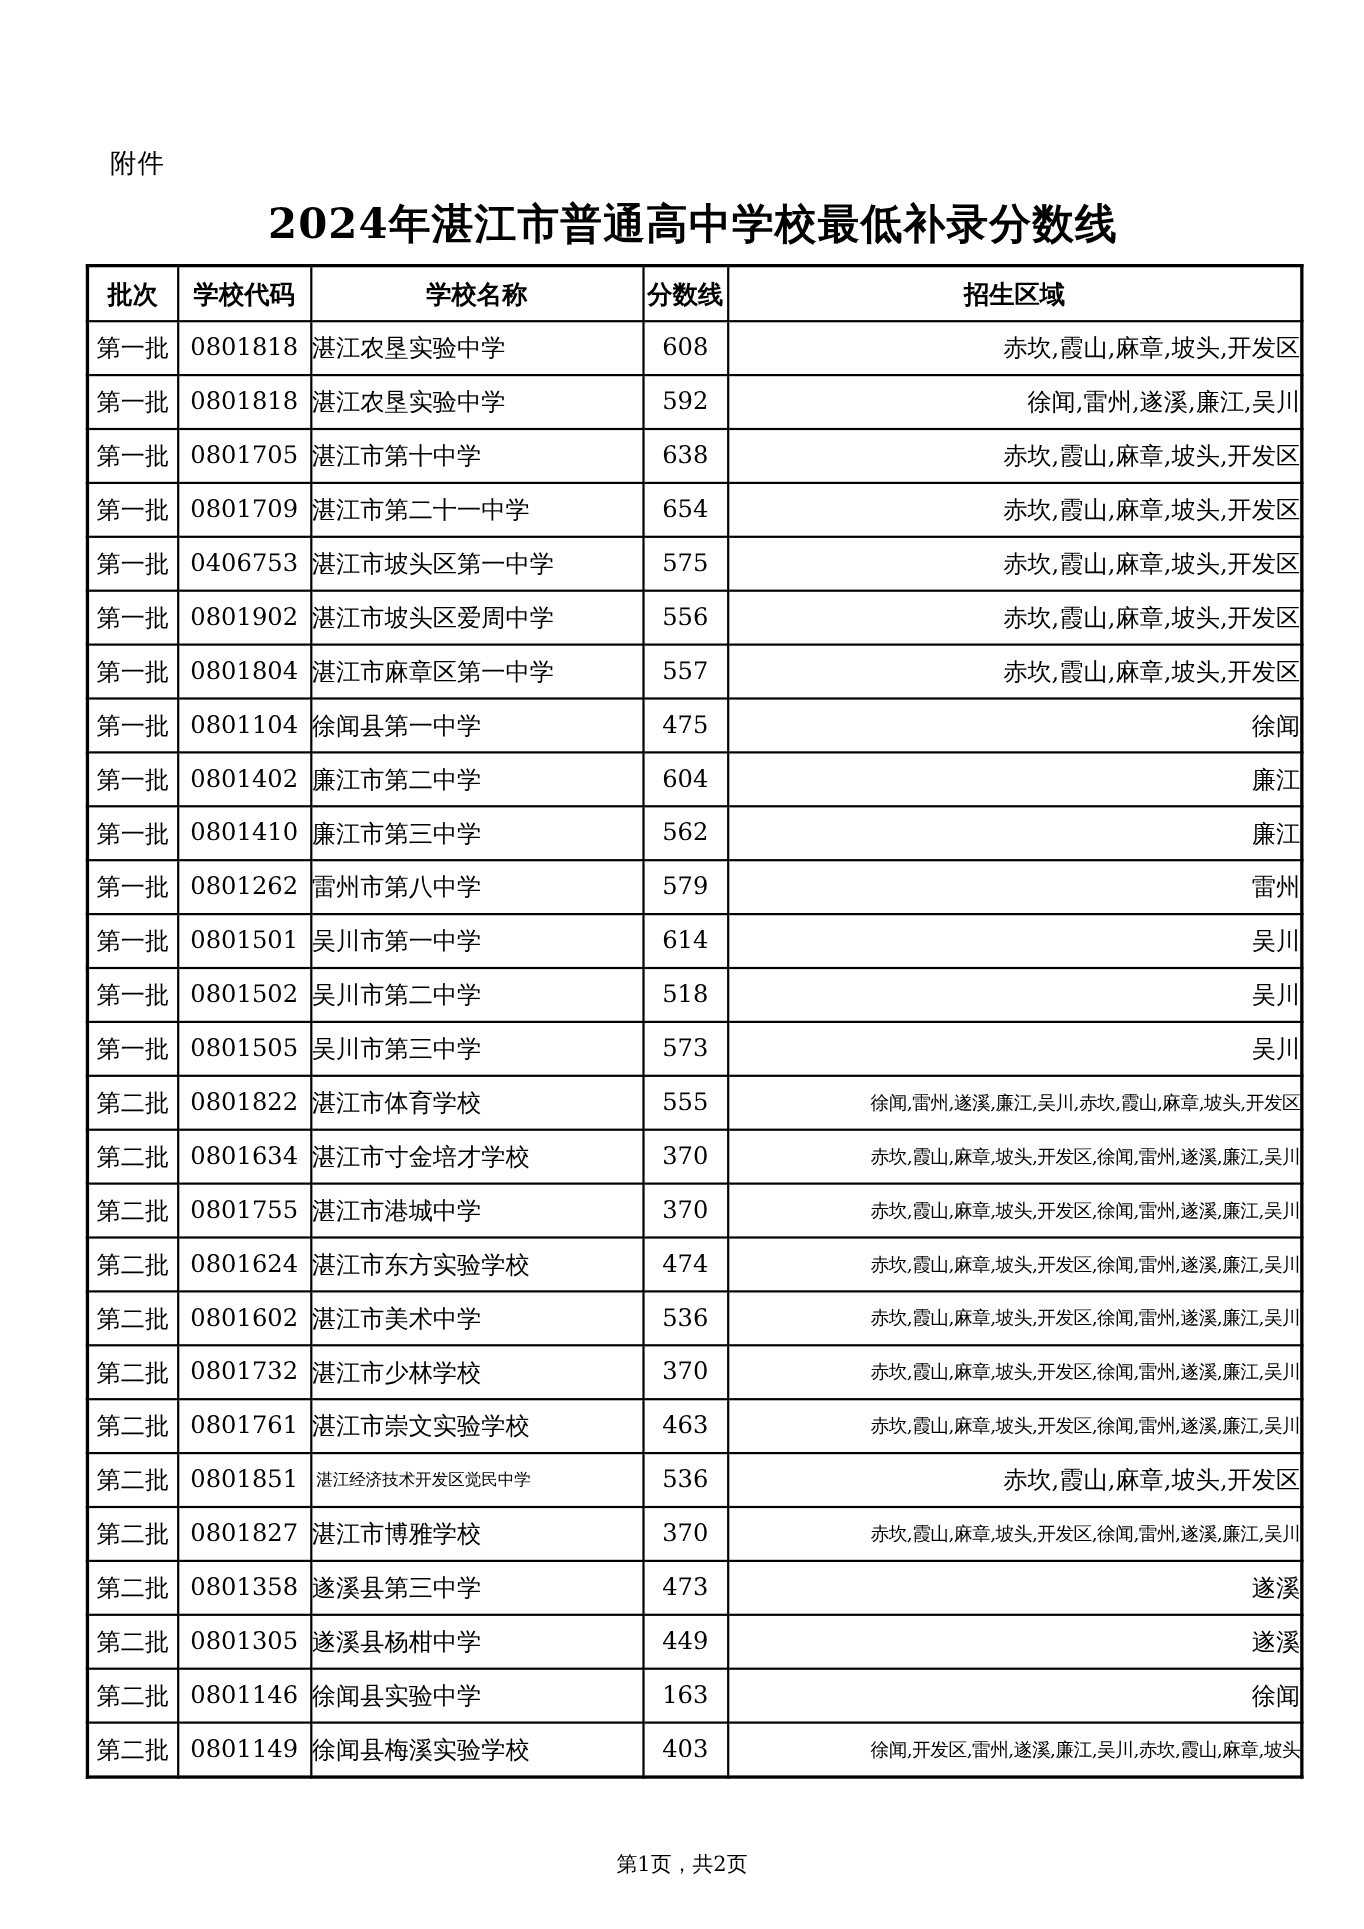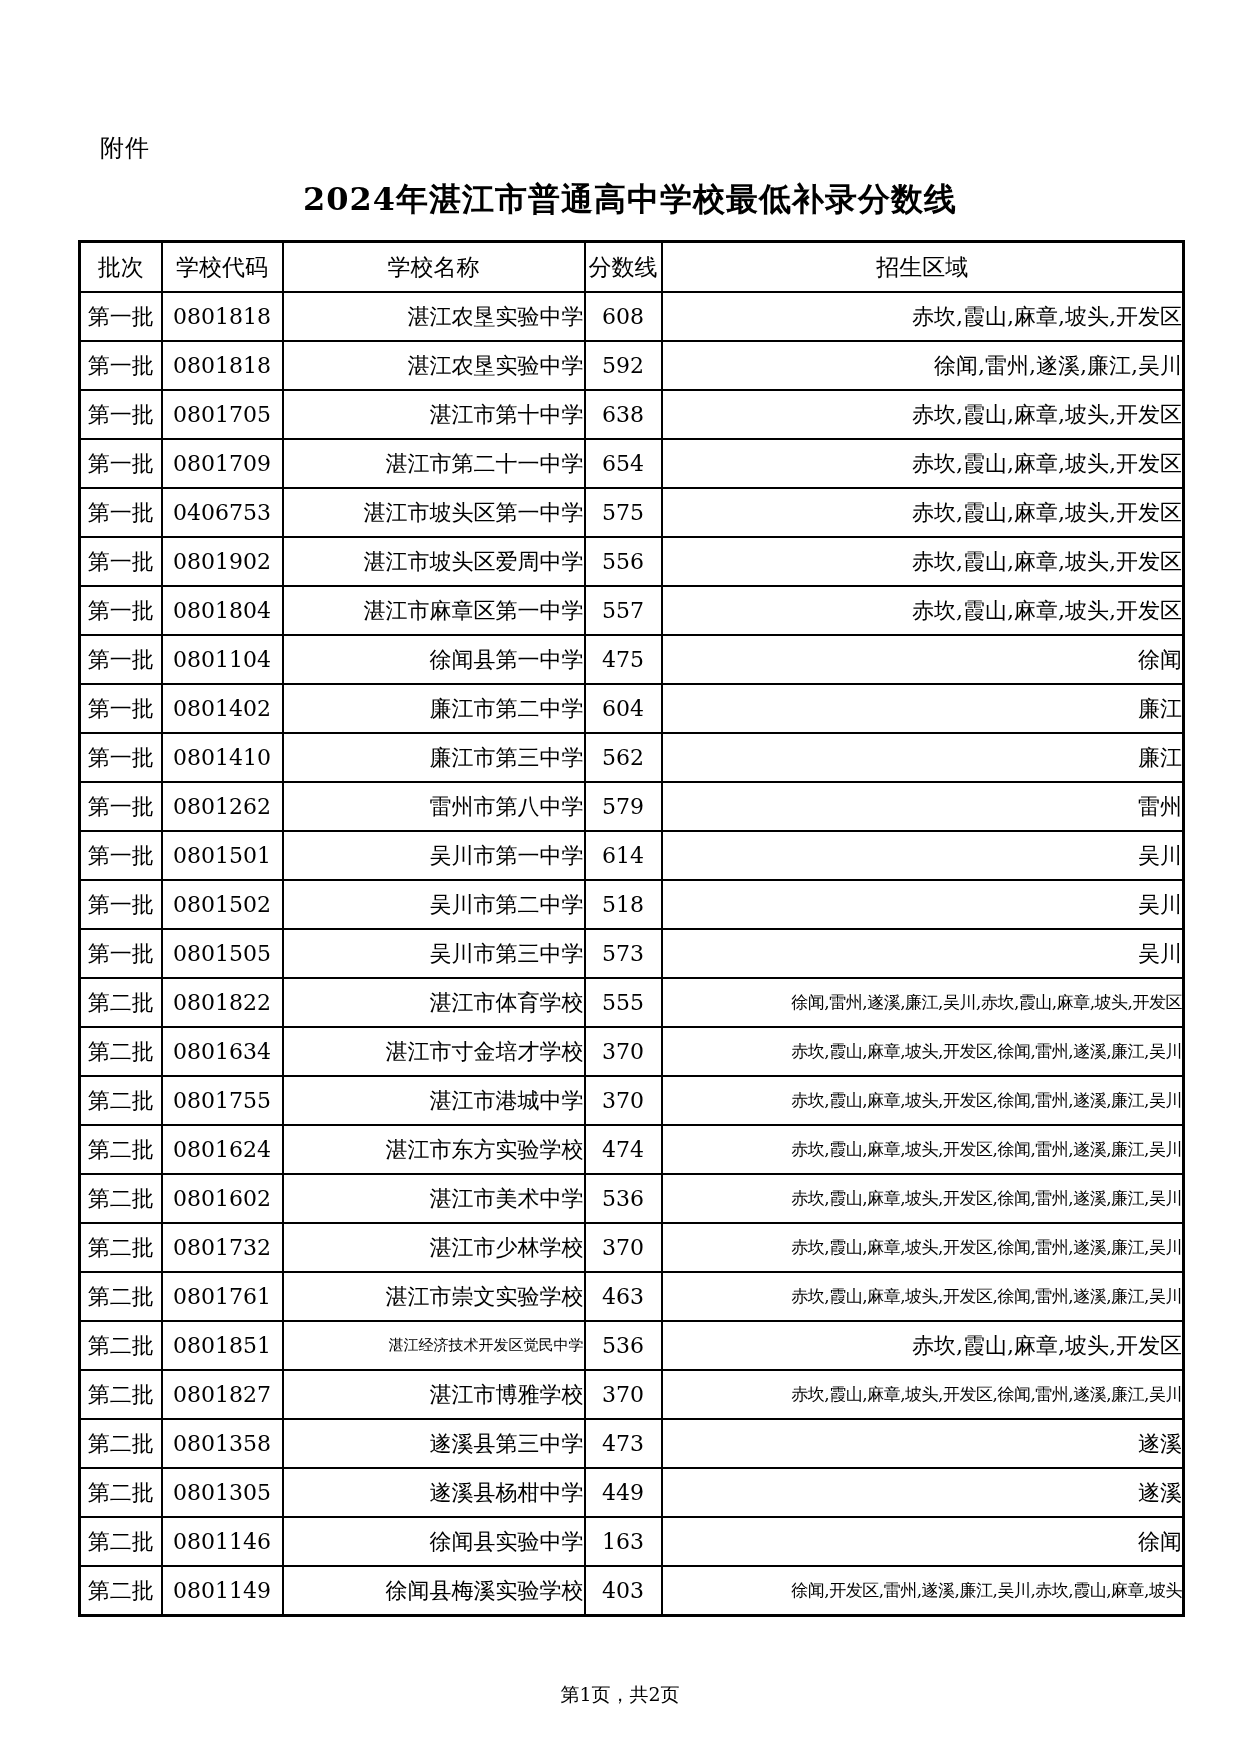--- a/index.html
+++ b/index.html
@@ -8,39 +8,39 @@
       font-family: "DejaVu Serif", "Liberation Serif", serif; color: #000;
     }
     .attachment {
       position: absolute; left: 100px; top: 132px;
       font-family: "DejaVu Sans", "Liberation Sans", sans-serif;
       font-size: 24px; letter-spacing: 1px;
     }
     .title {
       position: absolute; left: 0; right: 0; top: 178px; text-align: center;
       font-family: "DejaVu Serif", "Liberation Serif", serif;
-      font-weight: bold; font-size: 32px; letter-spacing: 1px;
+      font-weight: bold; font-size: 38px; letter-spacing: 1px;
       padding-left: 20px;
     }
     table.scores {
       position: absolute; left: 78px; top: 240px;
       width: 1104px; border-collapse: collapse; table-layout: fixed;
       border: 3px solid #000;
     }
     table.scores th, table.scores td {
       border: 2px solid #000; height: 47px; padding: 0; vertical-align: middle;
       white-space: nowrap; overflow: hidden;
     }
     table.scores th {
       font-family: "DejaVu Sans", "Liberation Sans", sans-serif;
-      font-weight: normal; font-size: 23px; height: 48px;
+      font-weight: bold; font-size: 23px; height: 48px;
     }
     th.c-region { text-align: center; }
     td.c-batch, td.c-code, td.c-score { text-align: center; font-size: 22px; }
-    td.c-name { text-align: right; padding-left: 7px; font-size: 22px; margin-top: 44px; }
+    td.c-name { text-align: left; padding-left: 7px; font-size: 22px; margin-top: 44px; }
     td.c-name.small { font-size: 15px; padding-left: 4px; }
     td.c-region { text-align: right; padding-left: 6px; font-size: 22px; }
     td.c-region.small { font-size: 17px; padding-left: 16px; letter-spacing: -0.5px; }
     col.w-batch { width: 82px; }
     col.w-code { width: 121px; }
     col.w-name { width: 302px; }
     col.w-score { width: 77px; }
     col.w-region { width: 522px; }
     .footer {
       position: absolute; left: 0; right: 0; top: 1682px; text-align: center;

